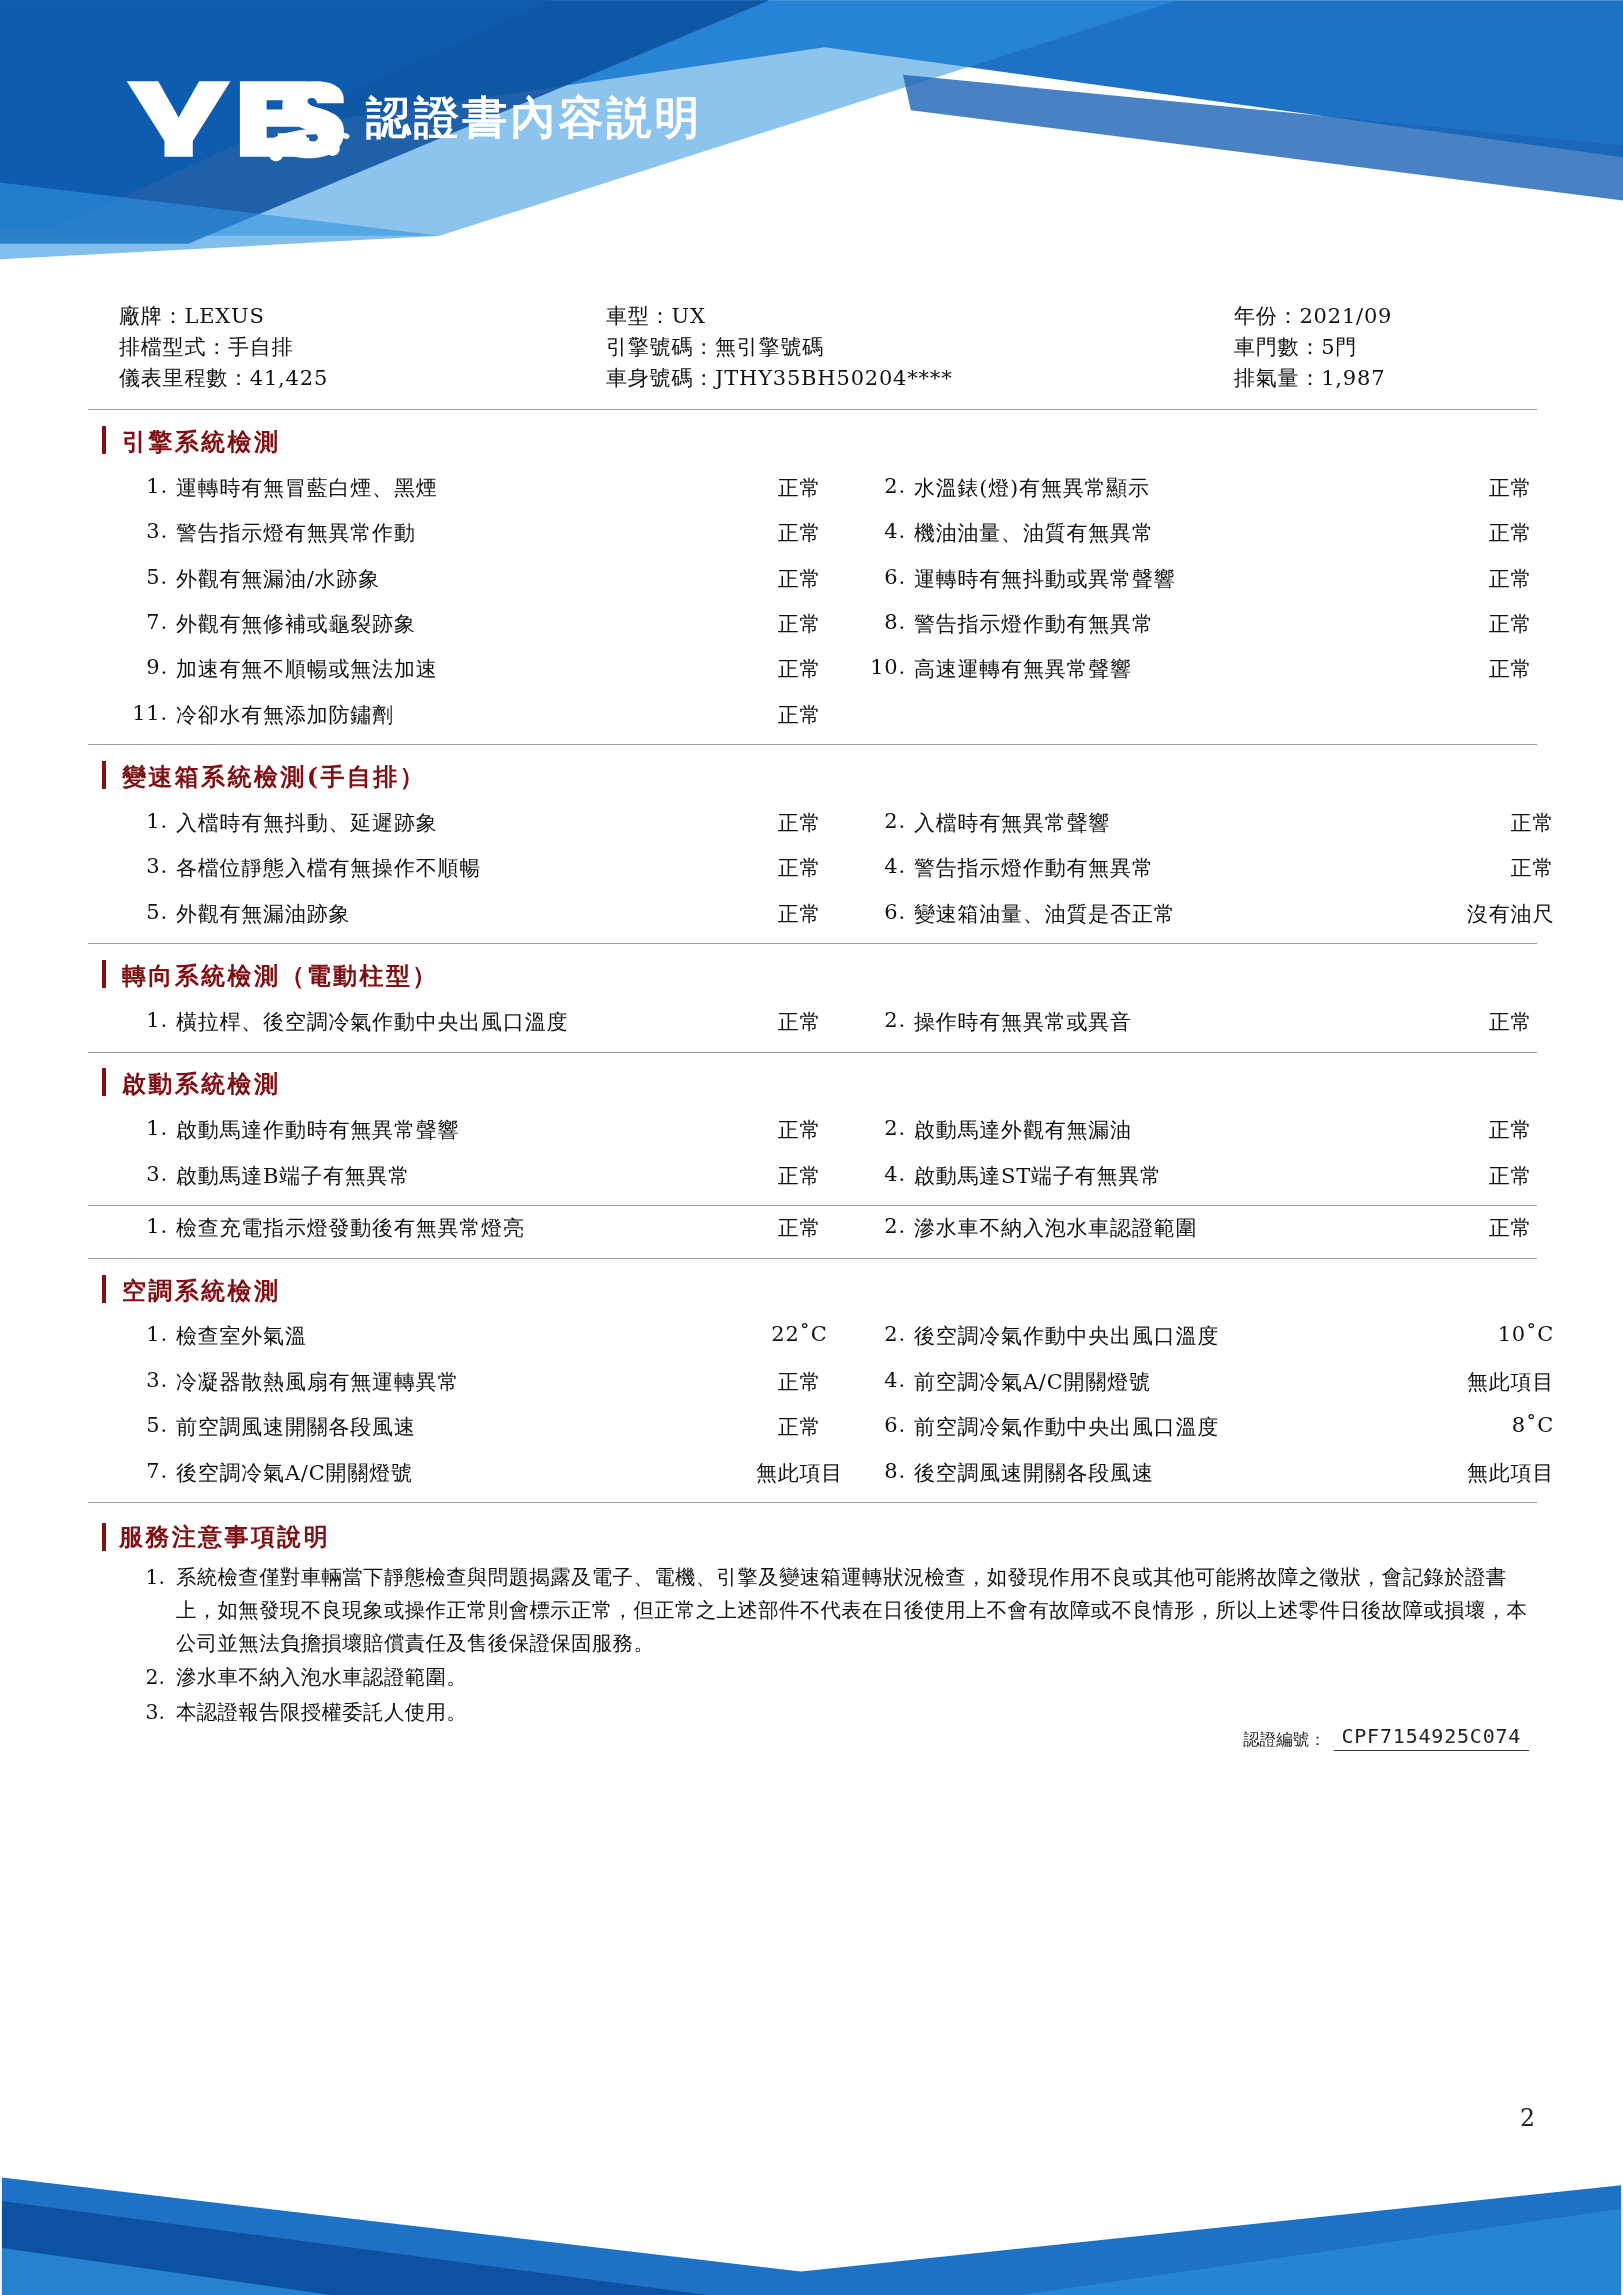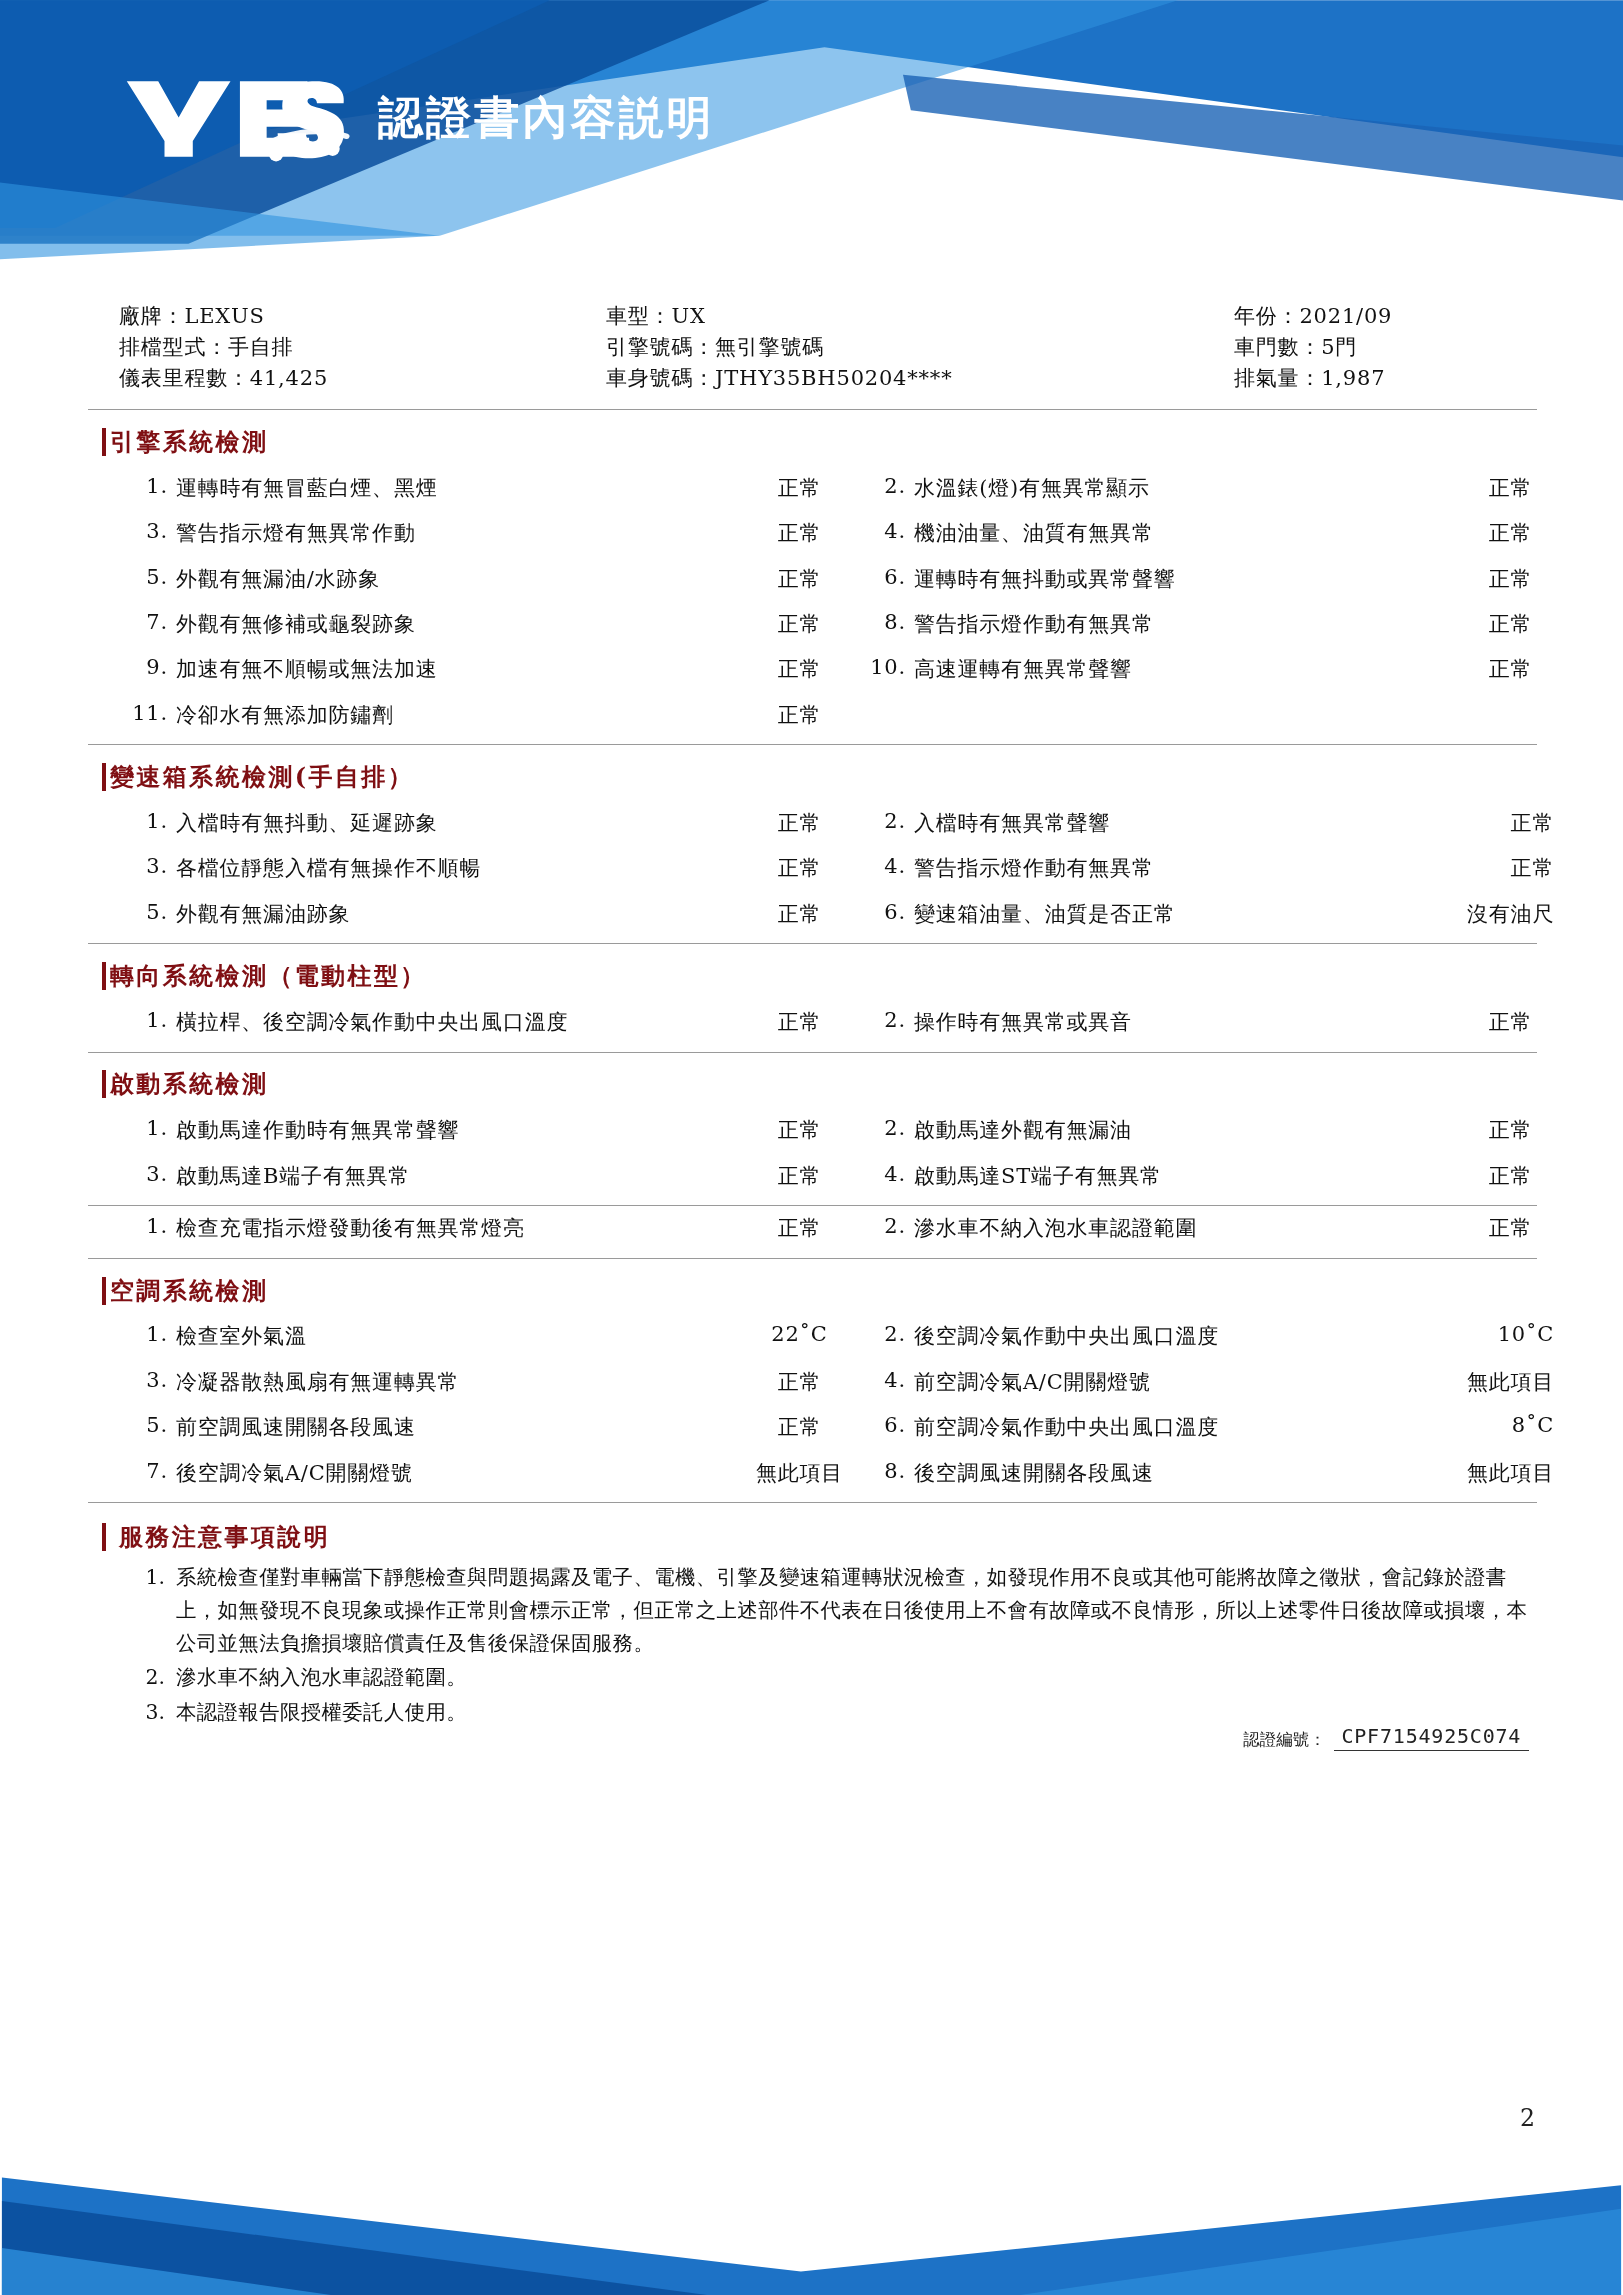--- a/index.html
+++ b/index.html
@@ -30,21 +30,21 @@
     height: 291px;
     overflow: hidden;
   }
   .header svg { display: block; }
   .brand-wrap {
     position: absolute;
     top: 75px;
     left: 122px;
     display: flex;
     align-items: center;
-    gap: 28px;
+    gap: 16px;
   }
   .logo {
     position: relative;
     width: 228px;
     height: 86px;
   }
   .logo svg { display:block; }
   .header-title {
     color: #ffffff;
     font-size: 45px;
@@ -92,22 +92,21 @@
   }
   .vehicle-info .cell { white-space: nowrap; letter-spacing: 0.8px; }
 
   
   .section {
     border-bottom: 1.6px solid #9a9a9a;
     padding-bottom: 7.9px;
   }
   .section-title {
     display: flex;
-    align-items: center;
-    gap: 4px;
+    gap: 16px;
     padding: 15.7px 0 7.9px 14px;
     color: #7f0f13;
     font-size: 24px;
     font-weight: 600;
     letter-spacing: 2.4px;
   }
   .section-title .bar {
     display: inline-block;
     width: 3.9px;
     height: 28px;

